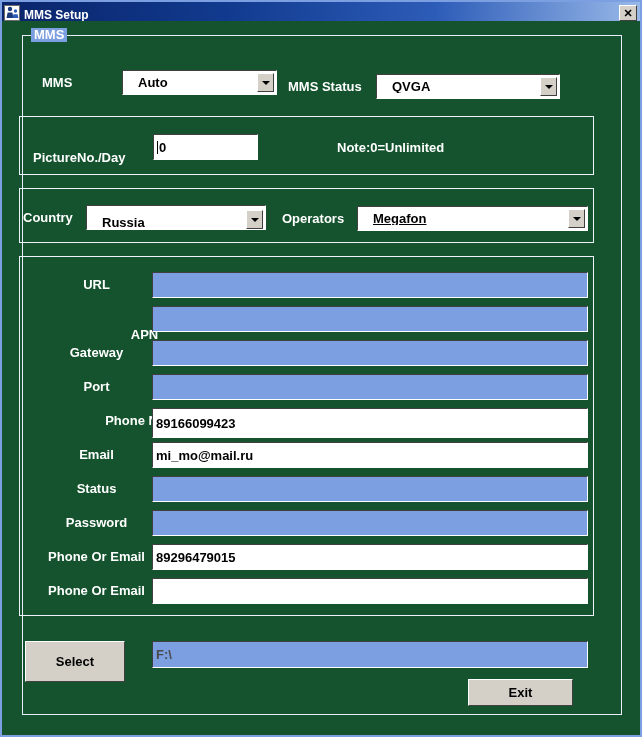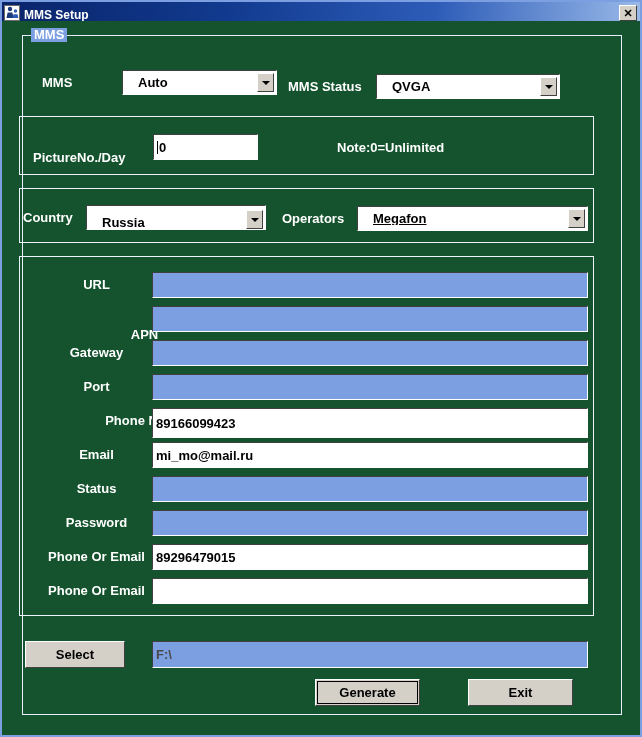--- a/index.html
+++ b/index.html
@@ -304,29 +304,25 @@
         <div class="lbl center" style="left: 22px; top: 460px; width: 145px;">Status</div>
         <div class="tb disabled" style="left: 150px; top: 455px; width: 436px; height: 26px;"></div>
         <div class="lbl center" style="left: 22px; top: 494px; width: 145px;">Password</div>
         <div class="tb disabled" style="left: 150px; top: 489px; width: 436px; height: 26px;"></div>
         <div class="lbl center" style="left: 22px; top: 528px; width: 145px;">Phone Or Email</div>
         <div class="tb" style="left: 150px; top: 523px; width: 436px; height: 26px;">89296479015</div>
         <div class="lbl center" style="left: 22px; top: 562px; width: 145px;">Phone Or Email</div>
         <div class="tb" style="left: 150px; top: 557px; width: 436px; height: 26px;"></div>
       </div>
 
-    <div class="btn" style="left:23px; top:620px; width:100px; height:27px;">
+    <div class="btn" style="left:23px; top:620px; width:100px; height:41px;">
       <div class="inner"></div>
       <span class="lbltxt">Select</span>
     </div>
     <div class="tb disabled" style="left:150px; top:620px; width:436px; height:27px;">F:\</div>
 
-    <div class="btn default" style="left:313px; top:658px; width:105px; height:27px;">
-      <div class="inner"></div>
-      <span class="lbltxt">Generate</span>
-    </div>
     <div class="btn" style="left:466px; top:658px; width:105px; height:27px;">
       <div class="inner"></div>
       <span class="lbltxt">Exit</span>
     </div>
 
   </div>
 </div>
 
 </body></html>

